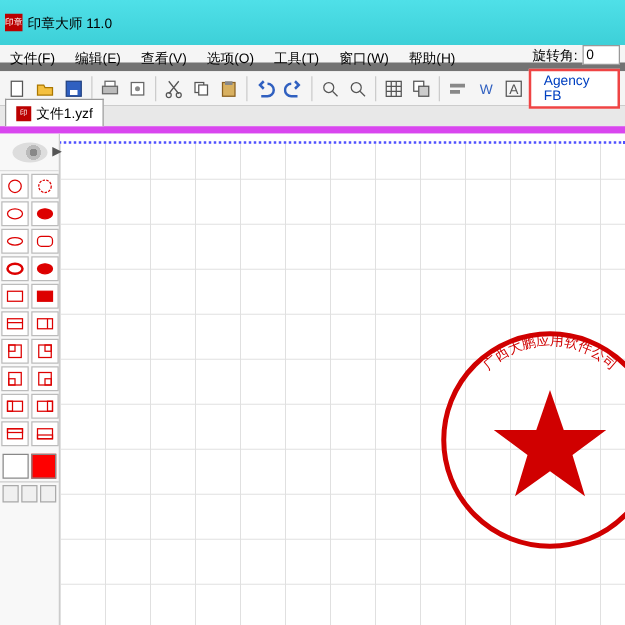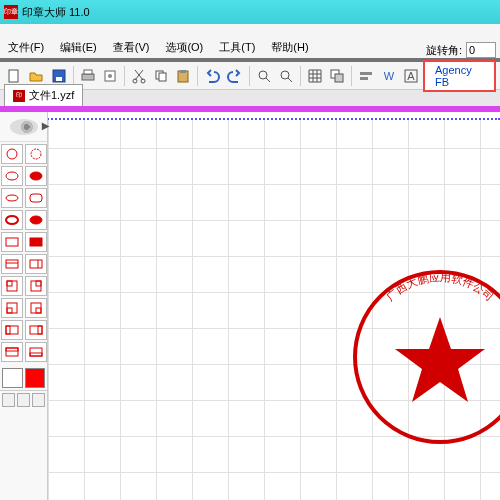--- a/index.html
+++ b/index.html
@@ -1,22 +1,22 @@
 <!DOCTYPE html>
 <html><head>
 <meta charset="utf-8">
 <style>
 * { margin: 0; padding: 0; box-sizing: border-box; font-family: "Microsoft YaHei", SimSun, sans-serif; font-size: 11px; }
 body { background: #f0f0f0; width: 500px; height: 500px; overflow: hidden; }
 
-.titlebar { background: linear-gradient(#4fe0e8, #3dd0d8); height: 24px; display: flex; align-items: center; padding: 0 4px; gap: 4px; }
+.titlebar { background: linear-gradient(#4fe0e8, #3dd0d8); height: 36px; display: flex; align-items: center; padding: 0 4px; gap: 4px; }
 .titlebar .logo { width: 14px; height: 14px; background: #b00; font-size: 7px; color: #fff; display: flex; align-items: center; justify-content: center; }
 .titlebar .title { color: #000; }
 
-.menubar { background: #f5f5f5; height: 38px; display: flex; align-items: flex-end; border-bottom: 4px solid #737373; }
+.menubar { background: #f5f5f5; height: 21px; display: flex; align-items: flex-start; border-bottom: 7px solid #737373; }
 .menubar .menu { padding: 3px 8px; cursor: default; }
 .menubar .right { margin-left: auto; display: flex; align-items: center; gap: 4px; padding-right: 4px; }
 .menubar input { width: 30px; height: 16px; border: 1px solid #999; padding: 0 2px; }
 
 .toolbar { background: #f5f5f5; height: 28px; display: flex; align-items: center; gap: 2px; padding: 0 4px; border-bottom: 1px solid #ccc; }
 .toolbar .btn { width: 22px; height: 22px; border: 1px solid transparent; display: flex; align-items: center; justify-content: center; cursor: pointer; }
 .toolbar .sep { width: 1px; height: 20px; background: #ccc; margin: 0 2px; }
 .toolbar svg { width: 16px; height: 16px; }
 .toolbar .font-combo { margin-left: auto; border: 2px solid #ef4444; background: #fff; padding: 2px 10px; color: #0040c0; min-width: 60px; }
 
@@ -60,20 +60,21 @@
   <div class="logo">印章</div>
   <div class="title">印章大师 11.0</div>
 </div>
 
 <div class="menubar">
   <div class="menu">文件(F)</div>
   <div class="menu">编辑(E)</div>
   <div class="menu">查看(V)</div>
   <div class="menu">选项(O)</div>
   <div class="menu">工具(T)</div>
+  <div class="menu">窗口(W)</div>
   <div class="menu">帮助(H)</div>
   <div class="right">
     <span>旋转角:</span>
     <input value="0" style="">
   </div>
 </div>
 
 <div class="toolbar">
   <div class="btn">
       <svg viewBox="0 0 16 16">

